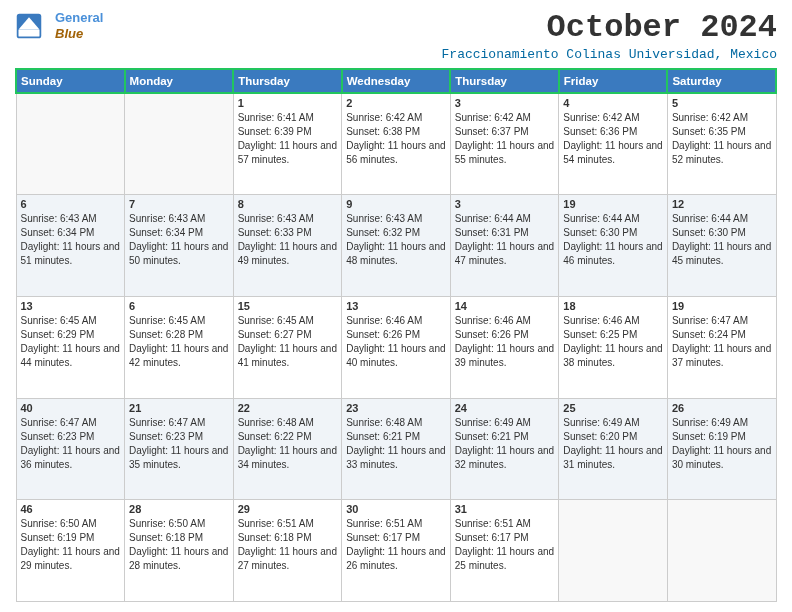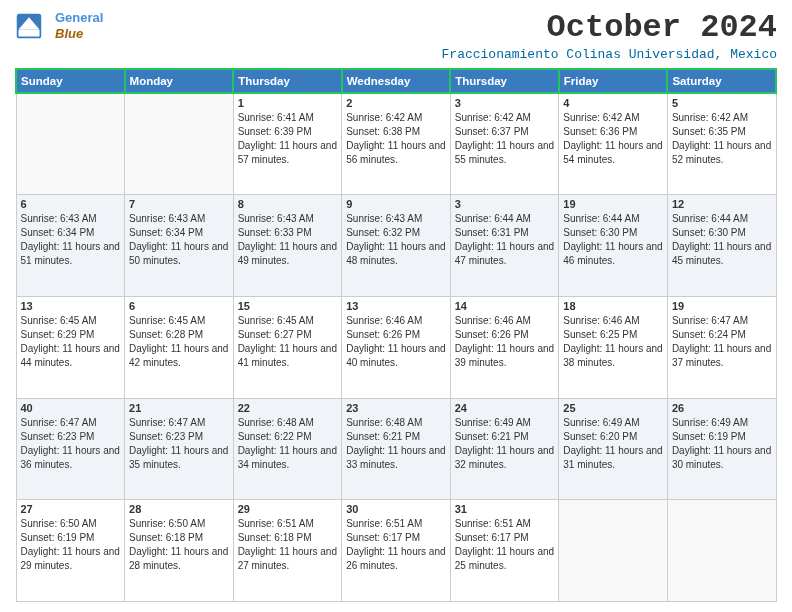--- a/index.html
+++ b/index.html
@@ -251,21 +251,21 @@
             <span class="day-number">25</span>
             <div class="day-info">Sunrise: 6:49 AM<br>Sunset: 6:20 PM<br>Daylight: 11 hours and 31 minutes.</div>
           </td>
           <td>
             <span class="day-number">26</span>
             <div class="day-info">Sunrise: 6:49 AM<br>Sunset: 6:19 PM<br>Daylight: 11 hours and 30 minutes.</div>
           </td>
         </tr>
         <tr class="row-odd">
           <td>
-            <span class="day-number">27</span>
+            <span class="day-number">46</span>
             <div class="day-info">Sunrise: 6:50 AM<br>Sunset: 6:19 PM<br>Daylight: 11 hours and 29 minutes.</div>
           </td>
           <td>
             <span class="day-number">28</span>
             <div class="day-info">Sunrise: 6:50 AM<br>Sunset: 6:18 PM<br>Daylight: 11 hours and 28 minutes.</div>
           </td>
           <td>
             <span class="day-number">29</span>
             <div class="day-info">Sunrise: 6:51 AM<br>Sunset: 6:18 PM<br>Daylight: 11 hours and 27 minutes.</div>
           </td>

